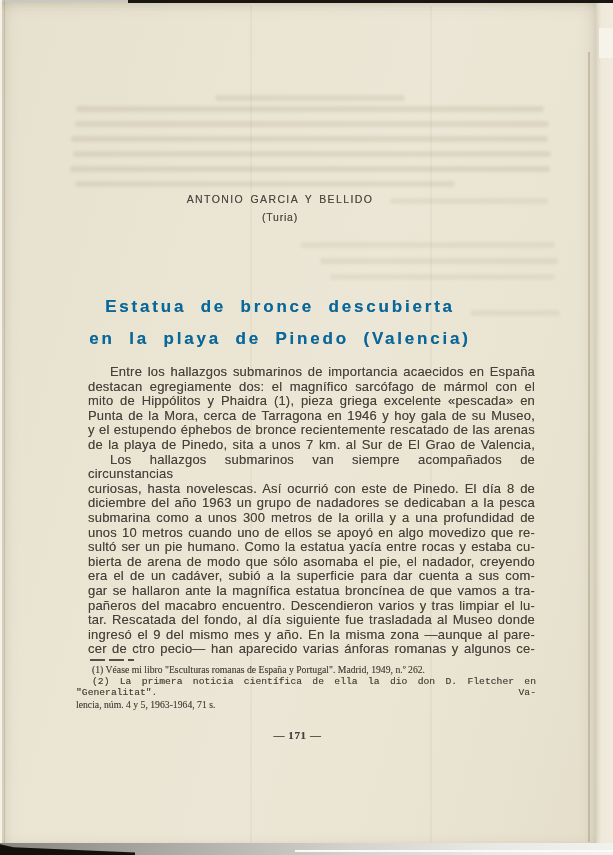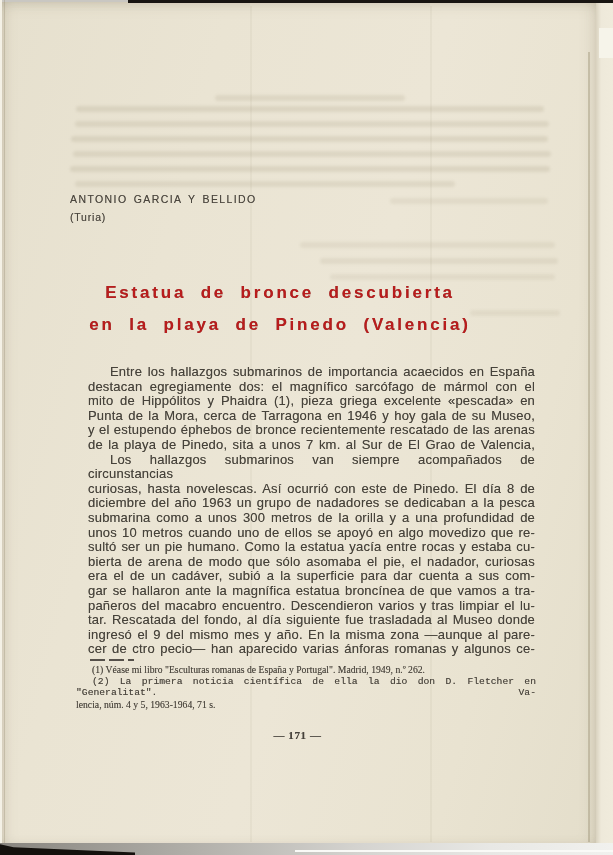--- a/index.html
+++ b/index.html
@@ -55,30 +55,30 @@
   
   .streak { position: absolute; top: 6px; height: 836px; width: 2px; background: rgba(100,90,68,.05); }
   .ghost {
     position: absolute; height: 6px; border-radius: 3px;
     background: #8d8164; filter: blur(1.7px);
   }
 
   
   .print { color: #46423a; text-shadow: 0 0 .5px rgba(70,66,58,.55); }
 
-  .author-block { position: absolute; left: 70px; top: 193px; width: 420px; text-align: left; }
+  .author-block { position: absolute; left: 70px; top: 193px; width: 420px; text-align: center; }
   .author-name {
     font-size: 10.5px; letter-spacing: 1.4px; word-spacing: 2px; color: #4b463e;
   }
   .author-place { font-size: 10.5px; letter-spacing: .8px; margin-top: 6px; color: #4b463e; }
 
   .title-block {
-    position: absolute; left: 70px; top: 277px; width: 420px; text-align: center;
+    position: absolute; left: 70px; top: 291px; width: 420px; text-align: center;
     font-weight: bold; font-size: 17px; line-height: 31.5px;
-    letter-spacing: 2.8px; word-spacing: 7px; color: #b91c1c;
+    letter-spacing: 2.8px; word-spacing: 7px; color: #0369a1;
   }
 
   .body-block {
     position: absolute; left: 88px; top: 365px; width: 447px;
     font-size: 13px; line-height: 14.6px; letter-spacing: .2px; color: #46423a;
   }
   .ln { text-align: justify; text-align-last: justify; white-space: normal; }
   .ln.indent { text-indent: 22px; }
   .ln.para-end { text-align-last: left; }
 
@@ -149,21 +149,21 @@
     <div class="ln">mito de Hippólitos y Phaidra (1), pieza griega excelente «pescada» en</div>
     <div class="ln">Punta de la Mora, cerca de Tarragona en 1946 y hoy gala de su Museo,</div>
     <div class="ln">y el estupendo éphebos de bronce recientemente rescatado de las arenas</div>
     <div class="ln">de la playa de Pinedo, sita a unos 7 km. al Sur de El Grao de Valencia,</div>
     <div class="ln indent">Los hallazgos submarinos van siempre acompañados de circunstancias</div>
     <div class="ln">curiosas, hasta novelescas. Así ocurrió con este de Pinedo. El día 8 de</div>
     <div class="ln">diciembre del año 1963 un grupo de nadadores se dedicaban a la pesca</div>
     <div class="ln">submarina como a unos 300 metros de la orilla y a una profundidad de</div>
     <div class="ln">unos 10 metros cuando uno de ellos se apoyó en algo movedizo que re-</div>
     <div class="ln">sultó ser un pie humano. Como la estatua yacía entre rocas y estaba cu-</div>
-    <div class="ln">bierta de arena de modo que sólo asomaba el pie, el nadador, curiosas</div>
+    <div class="ln">bierta de arena de modo que sólo asomaba el pie, el nadador, creyendo</div>
     <div class="ln">era el de un cadáver, subió a la superficie para dar cuenta a sus com-</div>
     <div class="ln">gar se hallaron ante la magnífica estatua broncínea de que vamos a tra-</div>
     <div class="ln">pañeros del macabro encuentro. Descendieron varios y tras limpiar el lu-</div>
     <div class="ln">tar. Rescatada del fondo, al día siguiente fue trasladada al Museo donde</div>
     <div class="ln">ingresó el 9 del mismo mes y año. En la misma zona —aunque al pare-</div>
     <div class="ln">cer de ctro pecio— han aparecido varias ánforas romanas y algunos ce-</div>
   </div>
 
   <div class="footnote-rule"></div>
 

